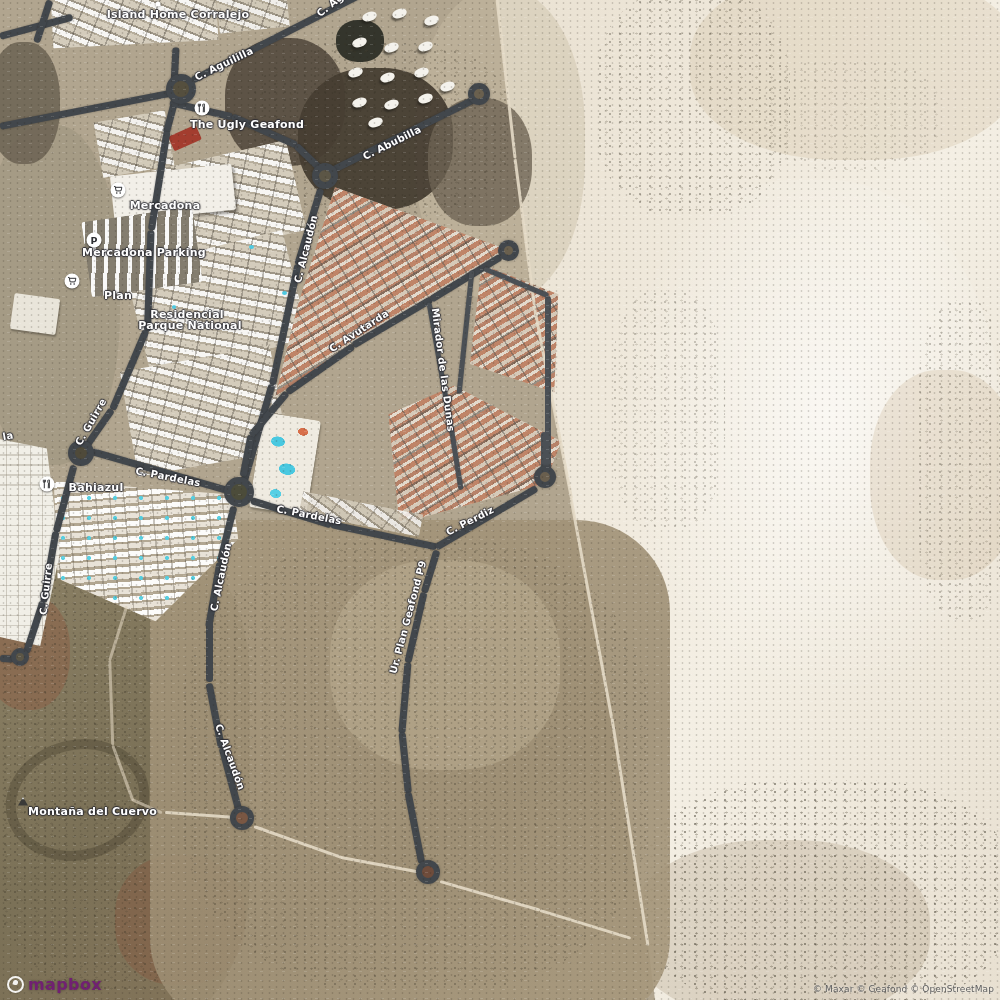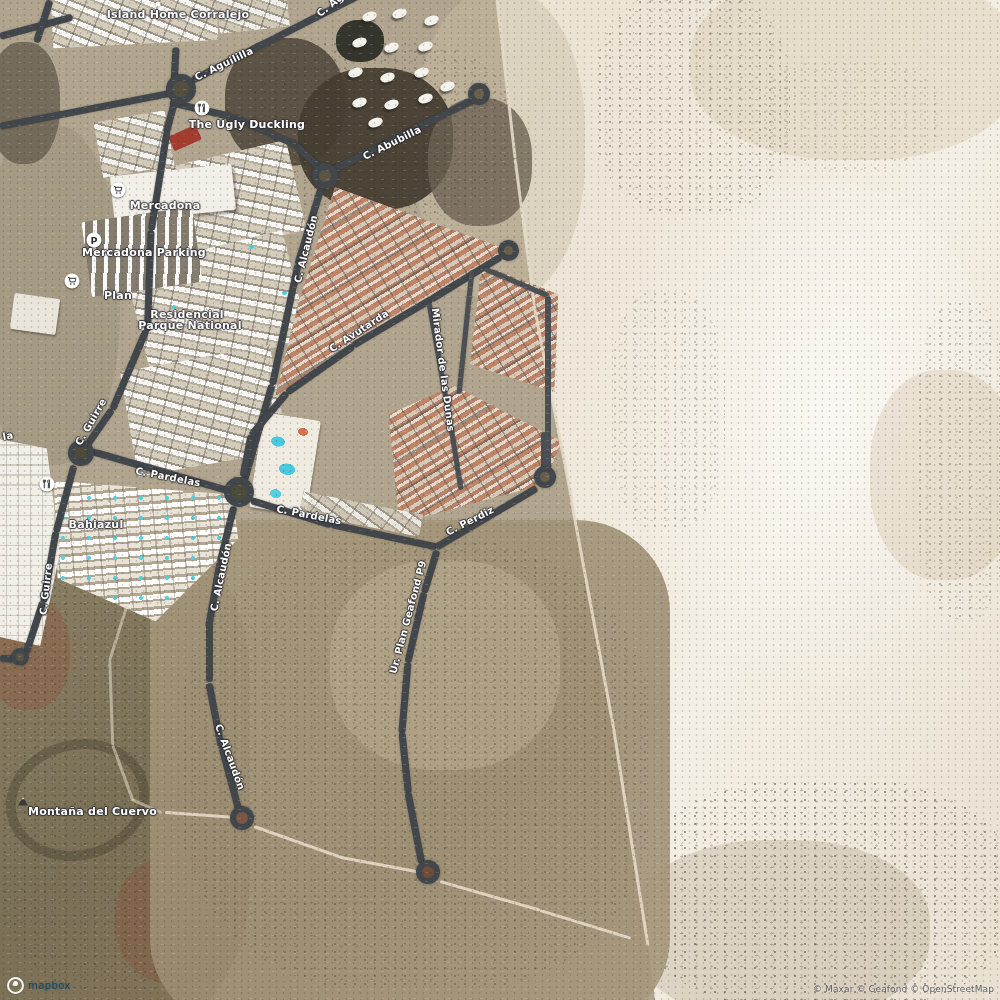--- a/index.html
+++ b/index.html
@@ -56,21 +56,21 @@
     display:flex;align-items:center;justify-content:center;}
   .doticon{position:absolute;width:5px;height:5px;border-radius:50%;background:#fff;
     transform:translate(-50%,-50%);box-shadow:0 0 2px rgba(0,0,0,.6);}
   
   .mblogo{position:absolute;left:7px;bottom:6px;display:flex;align-items:center;gap:4px;
     opacity:.92;}
   .mblogo .ring{width:17px;height:17px;border:2.5px solid #fff;border-radius:50%;
     position:relative;box-shadow:0 0 2px rgba(0,0,0,.35);}
   .mblogo .ring::after{content:"";position:absolute;left:3.5px;top:1.5px;width:5px;height:5px;
     background:#fff;border-radius:50% 50% 50% 0;transform:rotate(15deg);}
-  .mblogo .wordmark{color:#0c4a6e;font-size:10px;font-weight:400;letter-spacing:.4px;
+  .mblogo .wordmark{color:#701a75;font-size:16px;font-weight:700;letter-spacing:.4px;
     text-shadow:0 0 3px rgba(0,0,0,.45);}
   .attr{position:absolute;right:6px;bottom:6px;font-size:9px;color:#5d5d5d;
     text-shadow:0 0 2px rgba(255,255,255,.85);letter-spacing:.1px;}
 </style>
 </head>
 <body>
 
 <div id="viewport">
 
   <div class="abs" style="left:0;top:0;width:1000px;height:1000px;
@@ -277,34 +277,34 @@
   <div class="abs" style="left:17px;top:791px;width:12px;height:10px;">
     <svg width="12" height="10" viewBox="0 0 12 10">
         <path d="M1 9.5 L6 1 L11 9.5 Z" fill="#3a3a38"></path>
         <path d="M4.6 3.4 L6 1 L7.4 3.4 L6.6 3 L6 3.6 L5.4 3 Z" fill="#e8e8e6"></path>
       </svg>
   </div>
 
   <div class="lbl poi" style="left:134px;top:15px;transform:translate(-50%,-50%);">Island Home Corralejo</div>
   <div class="lbl" style="left:224px;top:64px;transform:translate(-50%,-50%) rotate(-26deg);">C. Aguililla</div>
   <div class="lbl" style="left:333px;top:3px;transform:translate(-50%,-50%) rotate(-38deg);">C. Agu</div>
-  <div class="lbl poi" style="left:203px;top:125px;transform:translate(-50%,-50%);">The Ugly Duckling</div>
+  <div class="lbl poi" style="left:203px;top:125px;transform:translate(-50%,-50%);">The Ugly Geafond</div>
   <div class="lbl" style="left:392px;top:143px;transform:translate(-50%,-50%) rotate(-26.5deg);">C. Abubilla</div>
   <div class="lbl poi" style="left:121px;top:206px;transform:translate(-50%,-50%);">Mercadona</div>
   <div class="lbl poi" style="left:100px;top:253px;transform:translate(-50%,-50%);">Mercadona Parking</div>
   <div class="lbl poi" style="left:74px;top:296px;transform:translate(-50%,-50%);">Plan</div>
   <div class="lbl" style="left:306px;top:249px;transform:translate(-50%,-50%) rotate(-76deg);">C. Alcaudón</div>
   <div class="lbl" style="left:359px;top:331px;transform:translate(-50%,-50%) rotate(-33deg);">C. Avutarda</div>
   <div class="lbl" style="left:443px;top:370px;transform:translate(-50%,-50%) rotate(82.5deg);">Mirador de las Dunas</div>
   <div class="lbl poi" style="left:143px;top:315px;transform:translate(-50%,-50%);">Residencial</div>
   <div class="lbl poi" style="left:146px;top:326px;transform:translate(-50%,-50%);">Parque National</div>
   <div class="lbl" style="left:91px;top:422px;transform:translate(-50%,-50%) rotate(-60deg);">C. Guirre</div>
   <div class="lbl" style="left:8px;top:436px;transform:translate(-50%,-50%) rotate(-10deg);">la</div>
   <div class="lbl" style="left:168px;top:477px;transform:translate(-50%,-50%) rotate(11deg);">C. Pardelas</div>
-  <div class="lbl poi" style="left:48px;top:525px;transform:translate(-50%,-50%);padding-left:8px;">Bahiazul</div>
+  <div class="lbl poi" style="left:48px;top:488px;transform:translate(-50%,-50%);padding-left:8px;">Bahiazul</div>
   <div class="lbl" style="left:221px;top:577px;transform:translate(-50%,-50%) rotate(-78deg);">C. Alcaudón</div>
   <div class="lbl" style="left:46px;top:589px;transform:translate(-50%,-50%) rotate(-84deg);">C. Guirre</div>
   <div class="lbl" style="left:309px;top:515px;transform:translate(-50%,-50%) rotate(11deg);">C. Pardelas</div>
   <div class="lbl" style="left:470px;top:521px;transform:translate(-50%,-50%) rotate(-27deg);">C. Perdiz</div>
   <div class="lbl" style="left:408px;top:617px;transform:translate(-50%,-50%) rotate(-75deg);">Ur. Plan Geafond P9</div>
   <div class="lbl" style="left:230px;top:757px;transform:translate(-50%,-50%) rotate(70deg);">C. Alcaudón</div>
   <div class="lbl poi" style="left:-16px;top:806px;">Montaña del Cuervo</div>
 
   <div class="mblogo">
     <div class="ring"></div>

